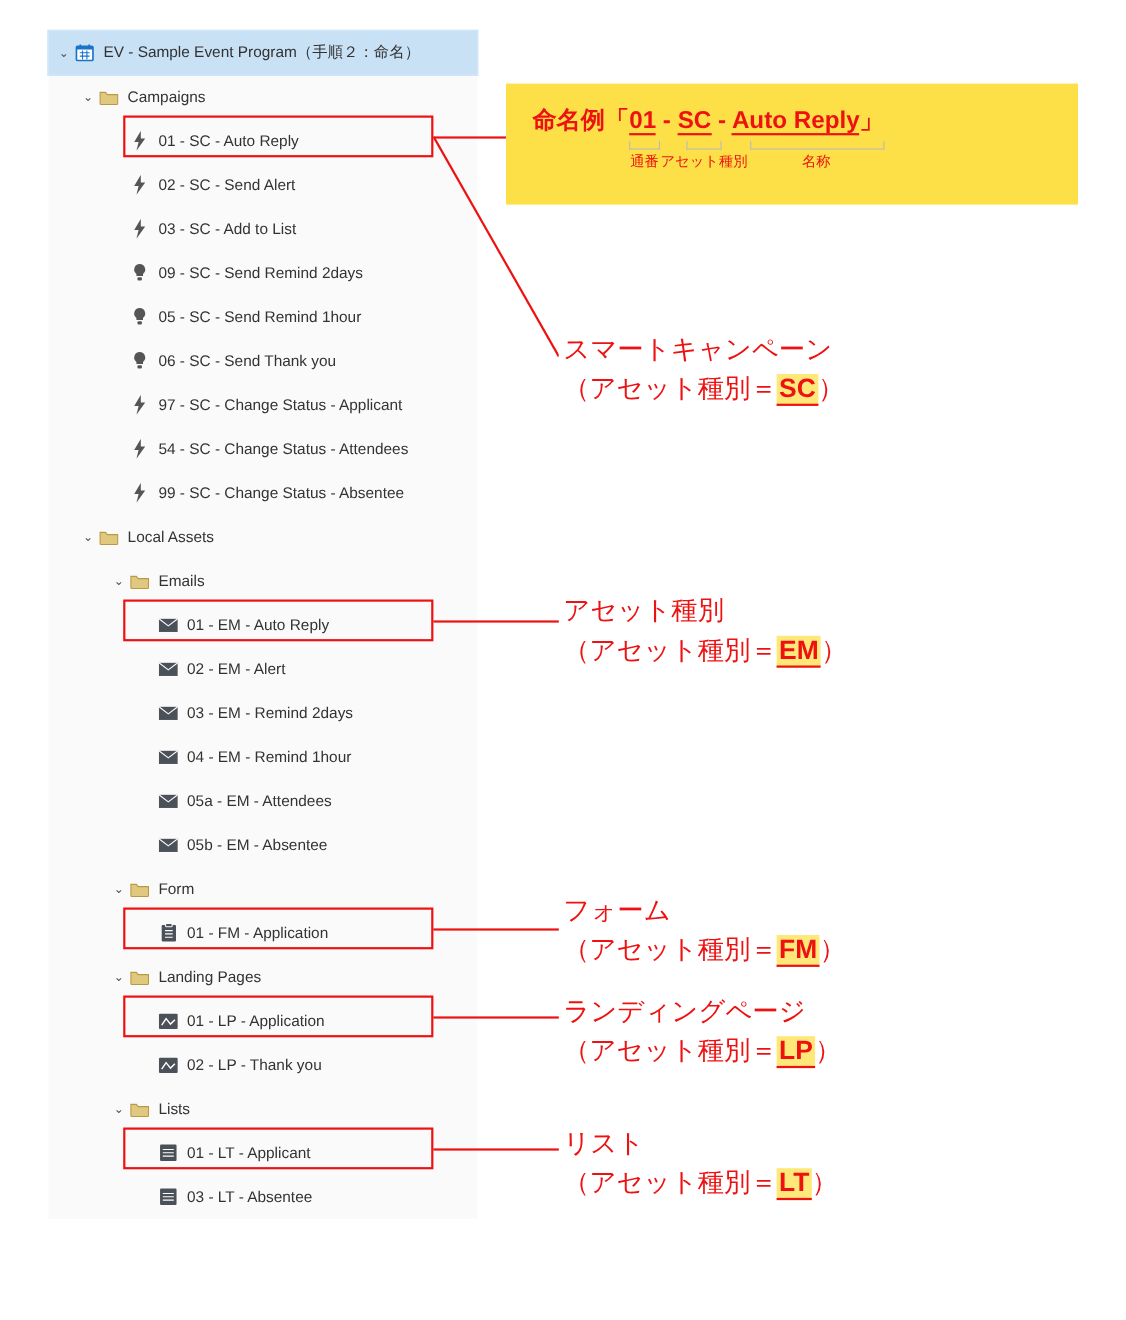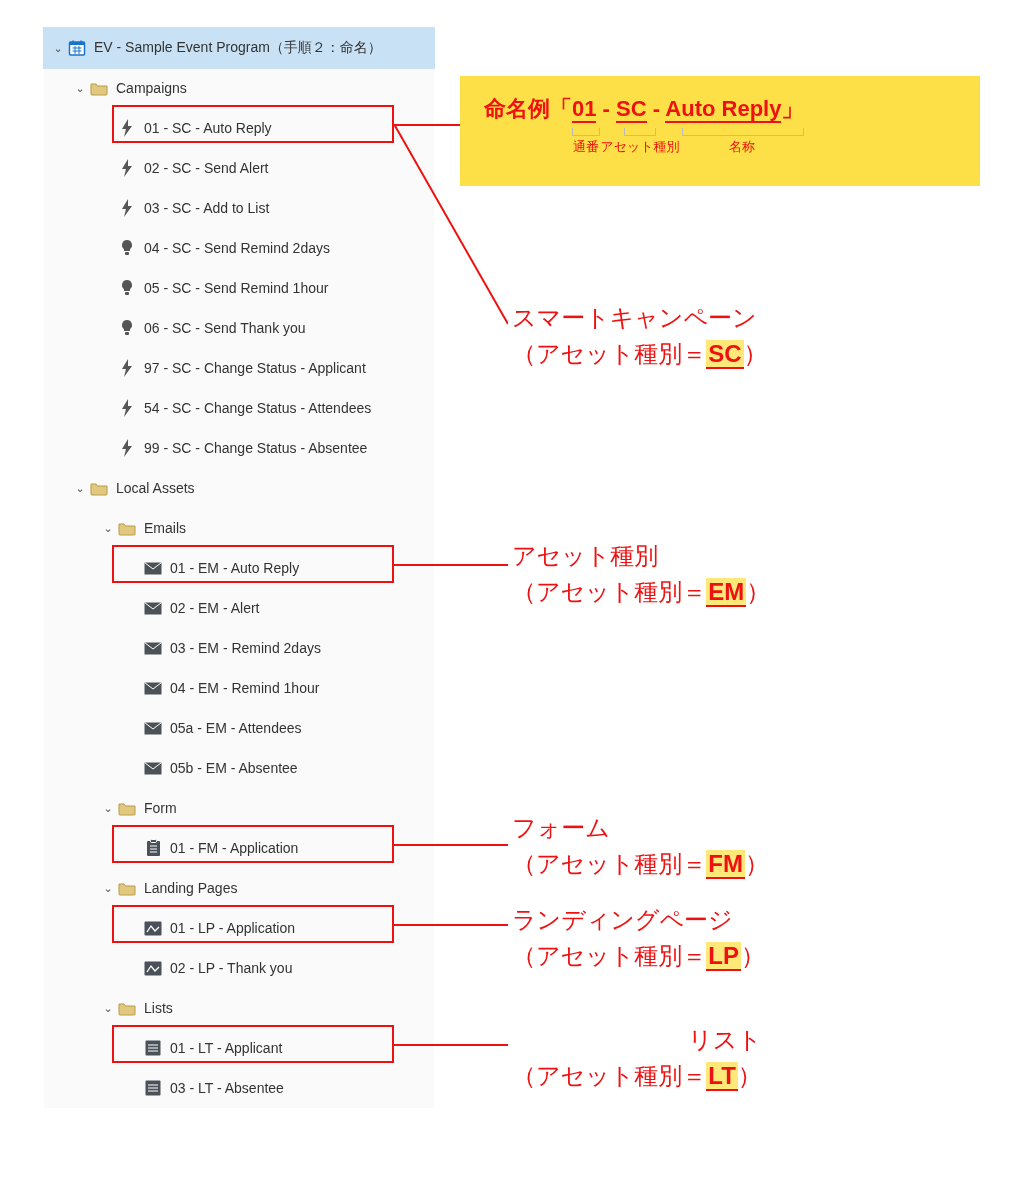--- a/index.html
+++ b/index.html
@@ -181,21 +181,21 @@
     <span class="lbl">03 - SC - Add to List</span>
   </div>
   <div class="row indent-2">
     <span class="caret h">-</span>
     <span class="ico">
         <svg width="14" height="18" viewBox="0 0 14 18">
           <path d="M7 1a5 5 0 0 0-3 9v2h6v-2a5 5 0 0 0-3-9z" fill="#555"></path>
           <rect x="5" y="13" width="4" height="3" rx="1" fill="#555"></rect>
         </svg>
       </span>
-    <span class="lbl">04 - SC - Send Remind 2days</span>
+    <span class="lbl">09 - SC - Send Remind 2days</span>
   </div>
   <div class="row indent-2">
     <span class="caret h">-</span>
     <span class="ico">
         <svg width="14" height="18" viewBox="0 0 14 18">
           <path d="M7 1a5 5 0 0 0-3 9v2h6v-2a5 5 0 0 0-3-9z" fill="#555"></path>
           <rect x="5" y="13" width="4" height="3" rx="1" fill="#555"></rect>
         </svg>
       </span>
     <span class="lbl">05 - SC - Send Remind 1hour</span>
@@ -446,16 +446,16 @@
   <span>（アセット種別＝</span><span class="hl">EM</span><span>）</span>
 </div>
 <div class="anno" style="left:512px; top:810px;">
   <span>フォーム</span><br>
   <span>（アセット種別＝</span><span class="hl">FM</span><span>）</span>
 </div>
 <div class="anno" style="left:512px; top:902px;">
   <span>ランディングページ</span><br>
   <span>（アセット種別＝</span><span class="hl">LP</span><span>）</span>
 </div>
-<div class="anno" style="left:512px; top:1022px;text-align:right;">
+<div class="anno" style="left:512px; top:1022px;">
   <span>リスト</span><br>
   <span>（アセット種別＝</span><span class="hl">LT</span><span>）</span>
 </div>
 
 </body></html>

